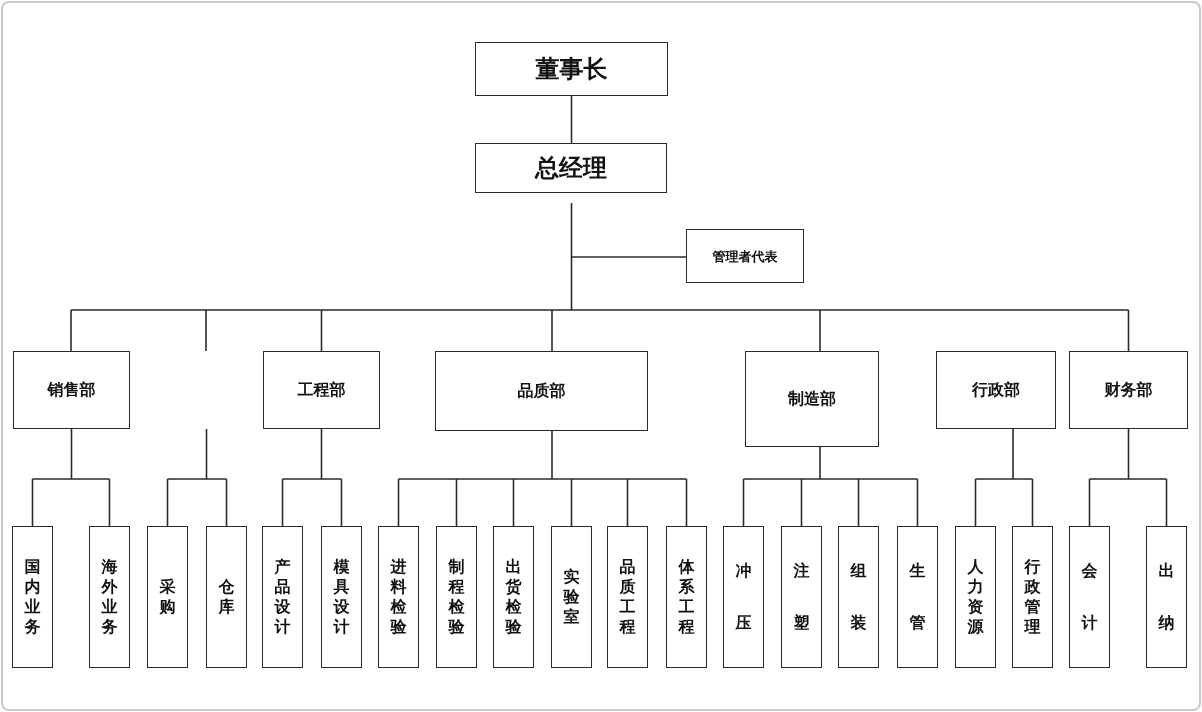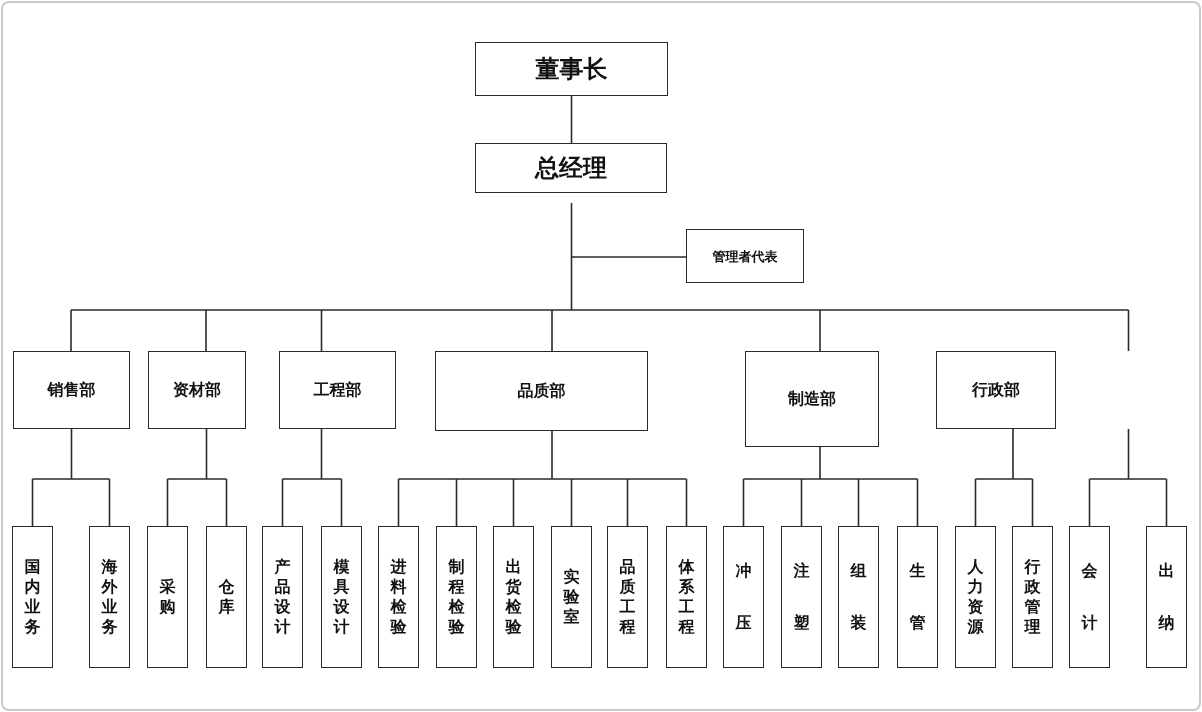--- a/index.html
+++ b/index.html
@@ -86,25 +86,25 @@
              M1089.5 479 V526 M1166.5 479 V526"></path>
   </svg>
 
   <div class="box lvl1" style="left:475px;top:42px;width:193px;height:54px">董事长</div>
 
   <div class="box lvl1" style="left:475px;top:143px;width:192px;height:50px">总经理</div>
 
   <div class="box rep" style="left:686px;top:229px;width:118px;height:54px">管理者代表</div>
 
   <div class="box" style="left:13px;top:351px;width:117px;height:78px">销售部</div>
-  <div class="box" style="left:148px;top:351px;width:98px;height:78px">资材部</div>
-  <div class="box" style="left:279px;top:351px;width:117px;height:78px">工程部</div>
+  <div class="box" style="left:263px;top:351px;width:117px;height:78px">工程部</div>
   <div class="box" style="left:435px;top:351px;width:213px;height:80px">品质部</div>
   <div class="box" style="left:745px;top:351px;width:134px;height:96px">制造部</div>
   <div class="box" style="left:936px;top:351px;width:120px;height:78px">行政部</div>
+  <div class="box" style="left:1069px;top:351px;width:119px;height:78px">财务部</div>
 
   <div class="box v tight" style="left:12px;top:526px;width:41px;height:142px">
       <span>国</span>
       <span>内</span>
       <span>业</span>
       <span>务</span>
     </div>
   <div class="box v tight" style="left:89px;top:526px;width:41px;height:142px">
       <span>海</span>
       <span>外</span>

